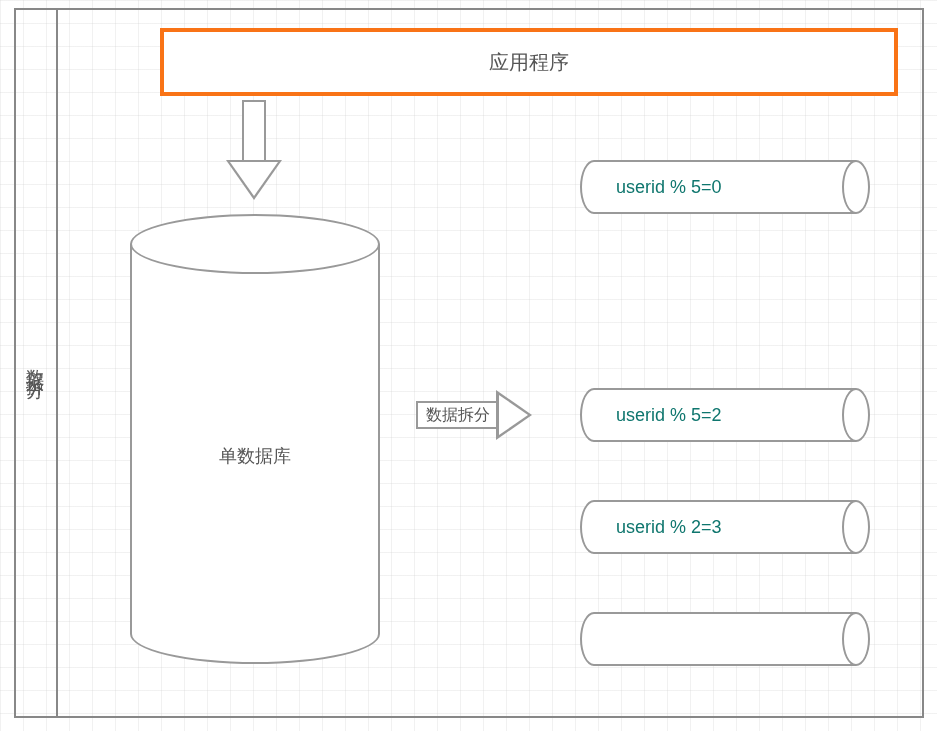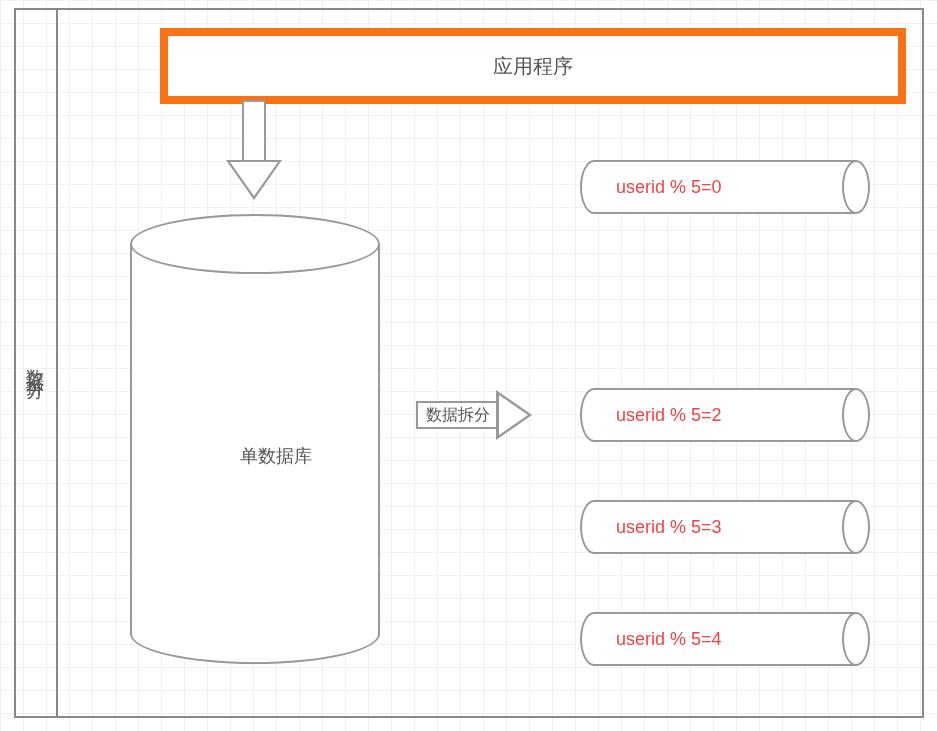--- a/index.html
+++ b/index.html
@@ -53,21 +53,21 @@
     font-size: 18px;
     color: #555;
     letter-spacing: 4px;
   }
   .app-box {
     position: absolute;
     left: 160px;
     top: 28px;
     width: 730px;
     height: 60px;
-    border: 8px solid #f97316;
+    border: 4px solid #f97316;
     background: #ffffff;
     display: flex;
     align-items: center;
     justify-content: center;
     font-size: 20px;
     color: #555;
     z-index: 3;
   }
   
   .down-arrow {
@@ -164,21 +164,20 @@
   }
   .db-label {
     position: absolute;
     left: 0;
     top: 230px;
     width: 250px;
     text-align: center;
     font-size: 18px;
     color: #555;
     z-index: 3;
-    padding-left: 21px;
   }
   
   .right-arrow {
     position: absolute;
     left: 416px;
     top: 390px;
     width: 116px;
     height: 50px;
     z-index: 4;
   }
@@ -270,21 +269,21 @@
     z-index: 2;
   }
   .shard-label {
     position: absolute;
     left: 36px;
     top: 0;
     bottom: 0;
     display: flex;
     align-items: center;
     font-size: 18px;
-    color: #ef4444;
+    color: #0f766e;
     z-index: 3;
   }
 </style>
 </head>
 <body>
 
 <div class="stage">
   <div class="grid"></div>
 
   <div class="frame-outer"></div>
@@ -326,23 +325,22 @@
       <div class="shard-left-mask"></div>
       <div class="shard-body"></div>
       <div class="shard-right"></div>
     <div class="shard-label">userid % 5=2</div>
   </div>
   <div class="shard" style="left:580px; top:500px;">
     <div class="shard-left"></div>
       <div class="shard-left-mask"></div>
       <div class="shard-body"></div>
       <div class="shard-right"></div>
-    <div class="shard-label">userid % 5=3</div>
+    <div class="shard-label">userid % 2=3</div>
   </div>
   <div class="shard" style="left:580px; top:612px;">
     <div class="shard-left"></div>
       <div class="shard-left-mask"></div>
       <div class="shard-body"></div>
       <div class="shard-right"></div>
-    <div class="shard-label">userid % 5=4</div>
   </div>
 
 </div>
 
 </body></html>

